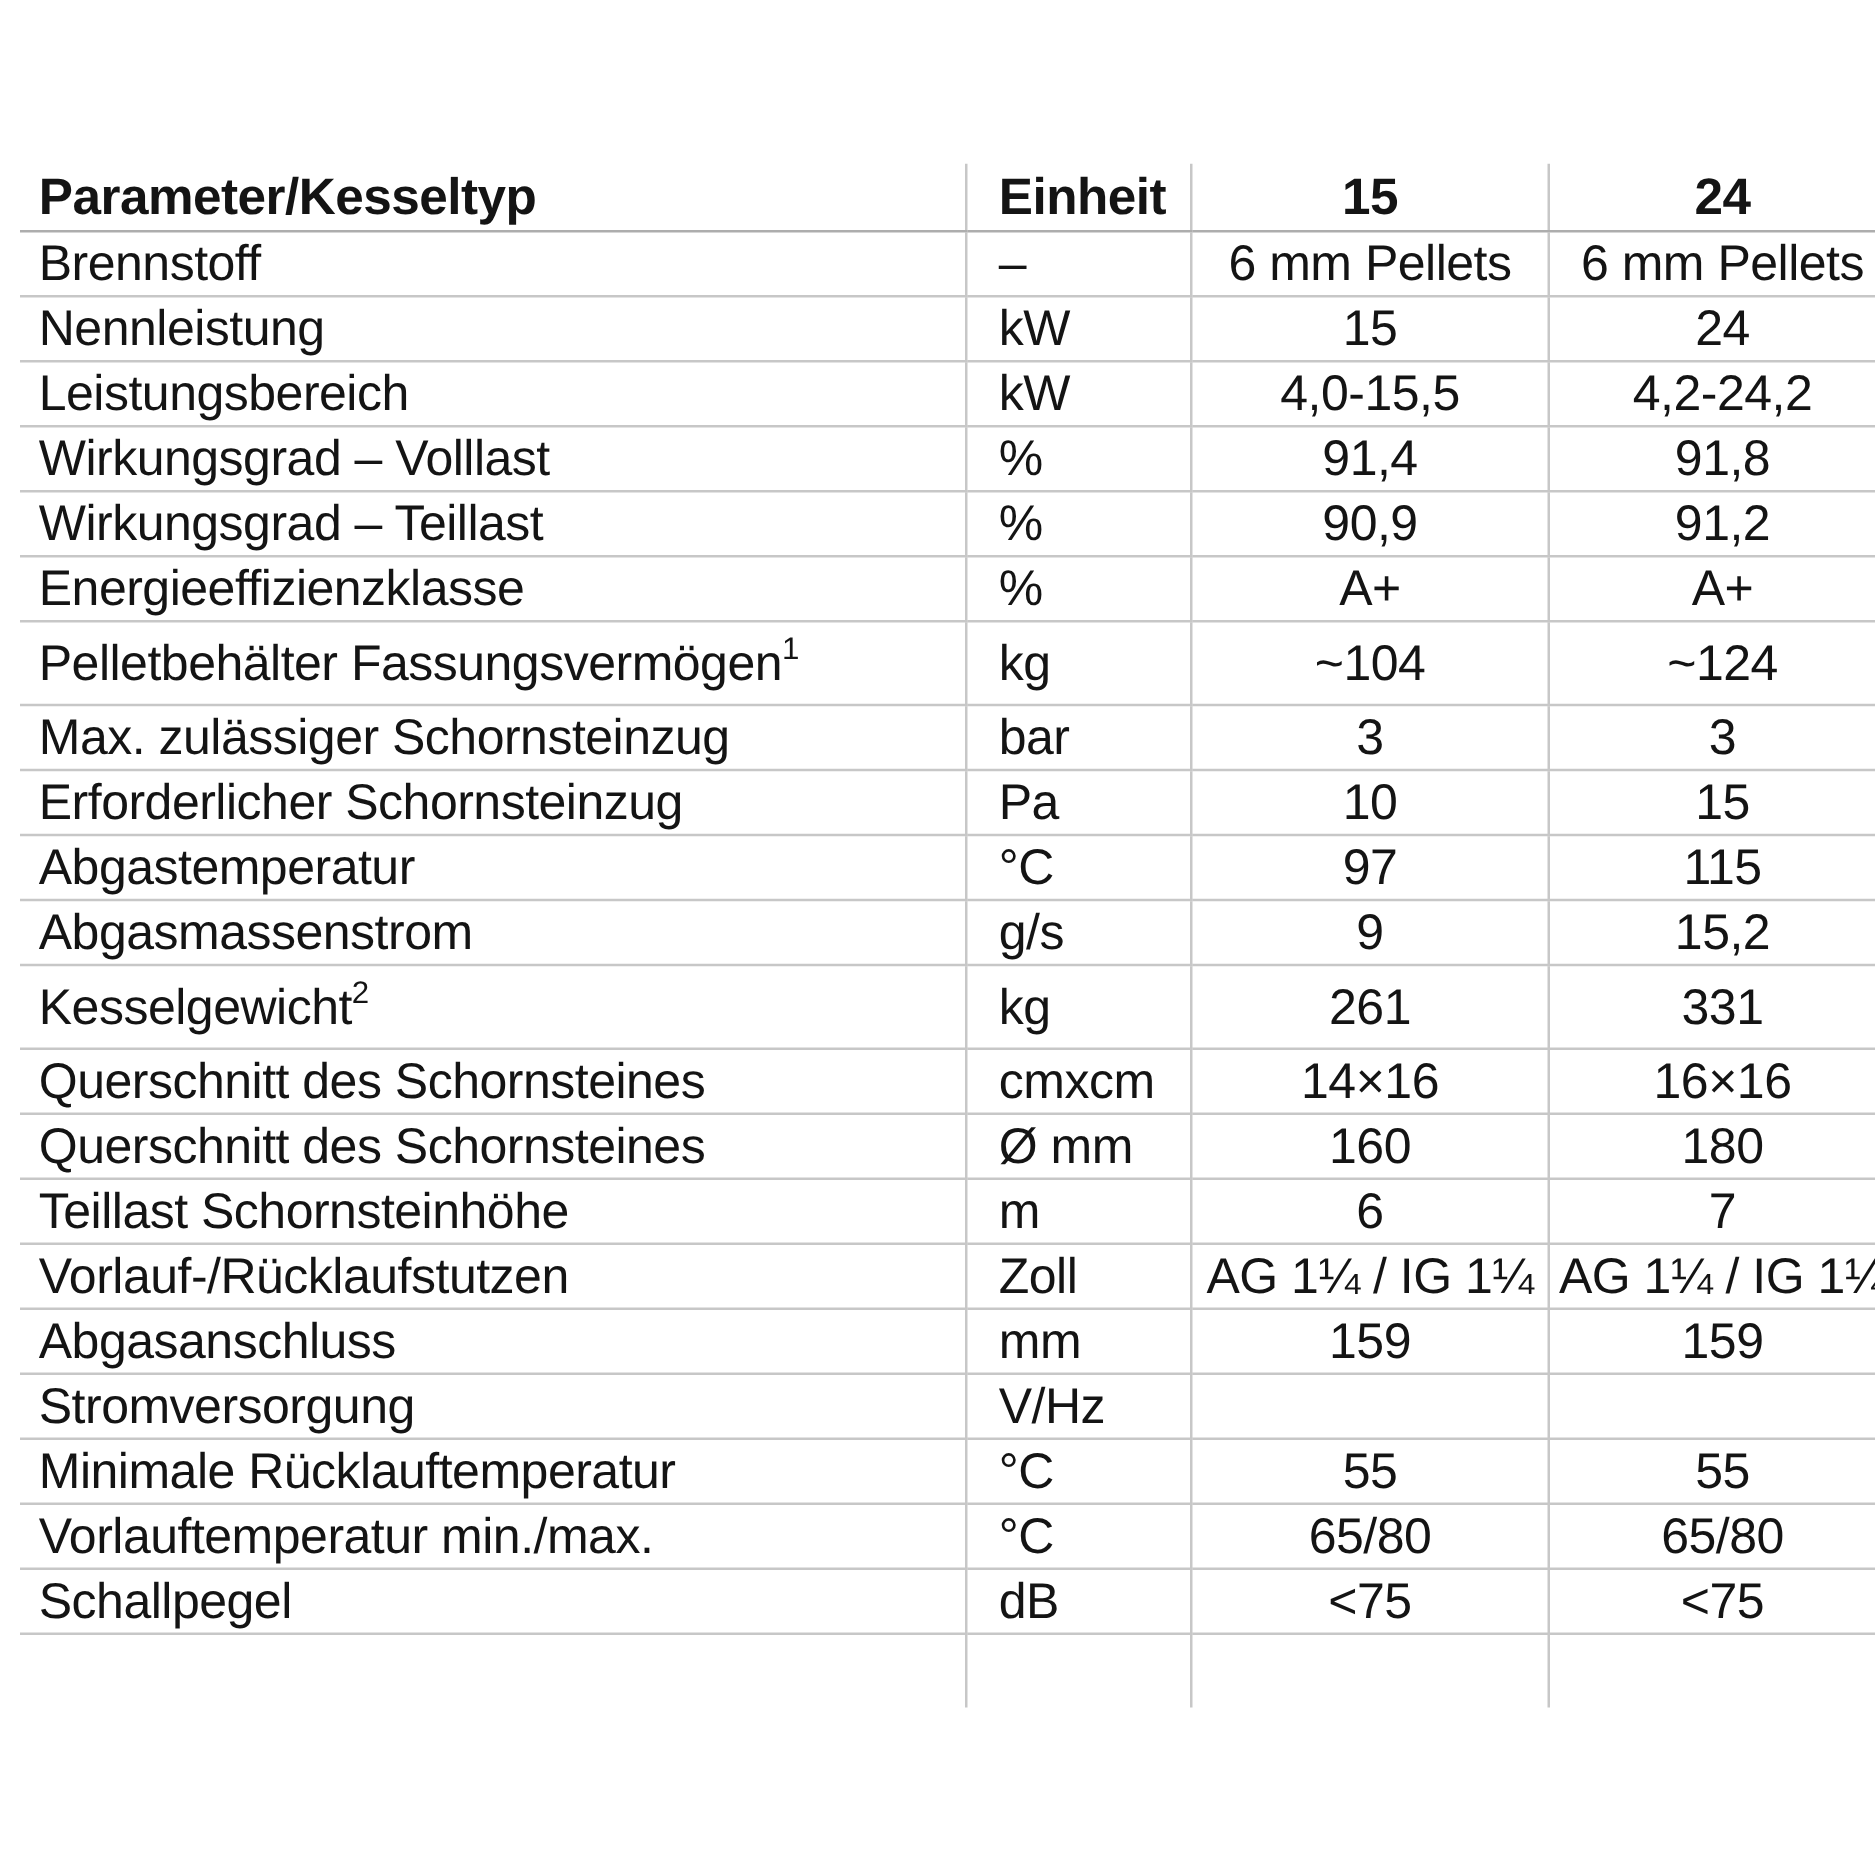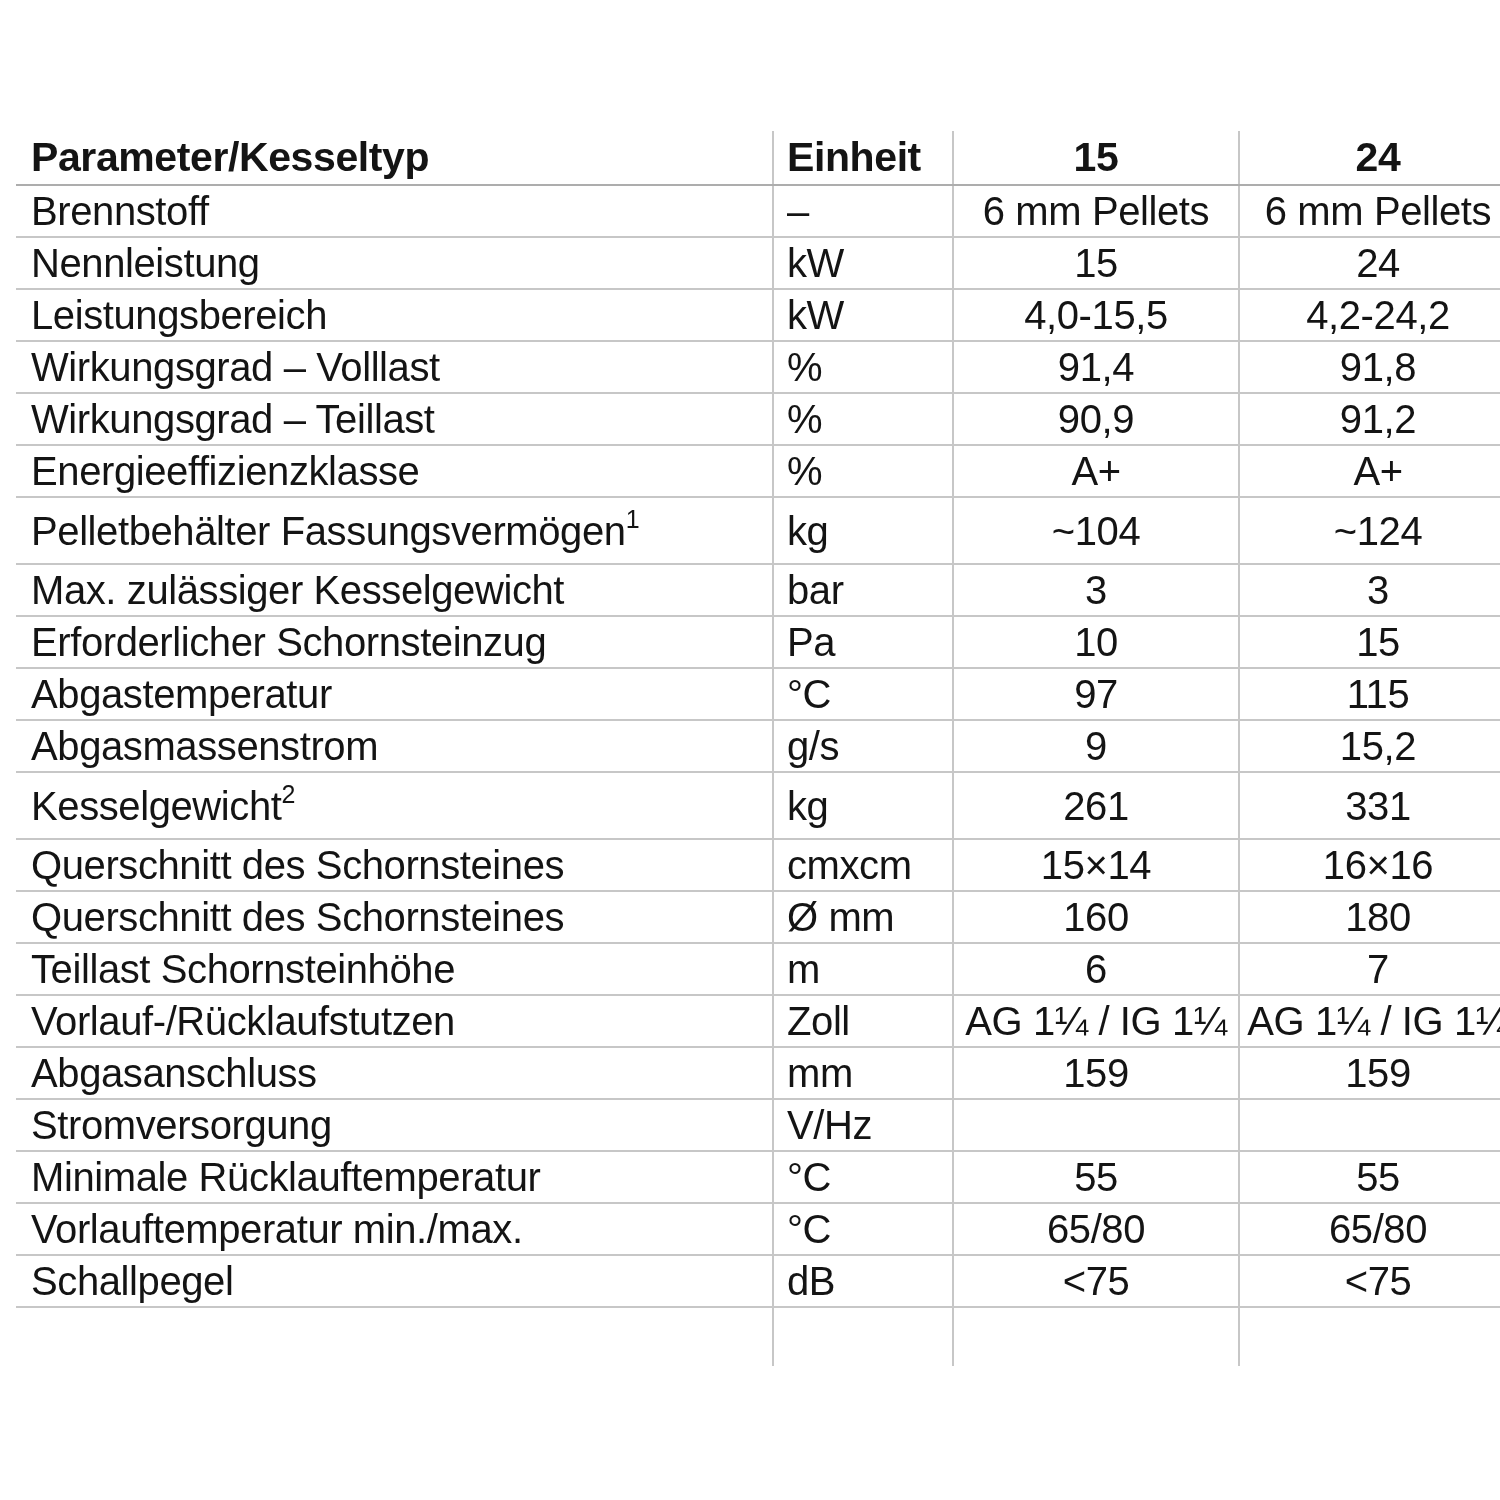--- a/index.html
+++ b/index.html
@@ -39,21 +39,21 @@
     white-space:nowrap;
     overflow:hidden;
   }
   thead th{
     height:53px;
     font-size:41px;
     font-weight:bold;
     border-bottom:2px solid var(--header-line);
   }
   .c-param{text-align:left;padding-left:15px;border-right:2px solid var(--grid);}
-  .c-unit{text-align:left;padding-left:13px;border-right:2px solid var(--grid);}
+  .c-unit{text-align:left;padding-left:25px;border-right:2px solid var(--grid);}
   .c-v15{text-align:center;border-right:2px solid var(--grid);}
   .c-v24{text-align:center;}
   tr.tall td{height:65px;}
   tr.empty-row td{height:58px;border-bottom:none;}
   sup.fnote{
     font-size:25px;
     letter-spacing:0;
     vertical-align:baseline;
     position:relative;
     top:-17px;
@@ -115,21 +115,21 @@
           <td class="c-v15">A+</td>
           <td class="c-v24">A+</td>
         </tr>
         <tr class="tall">
           <td class="c-param"><span>Pelletbehälter Fassungsvermögen</span><sup class="fnote">1</sup></td>
           <td class="c-unit">kg</td>
           <td class="c-v15">~104</td>
           <td class="c-v24">~124</td>
         </tr>
         <tr>
-          <td class="c-param"><span>Max. zulässiger Kesselgewicht</span></td>
+          <td class="c-param"><span>Max. zulässiger Schornsteinzug</span></td>
           <td class="c-unit">bar</td>
           <td class="c-v15">3</td>
           <td class="c-v24">3</td>
         </tr>
         <tr>
           <td class="c-param"><span>Erforderlicher Schornsteinzug</span></td>
           <td class="c-unit">Pa</td>
           <td class="c-v15">10</td>
           <td class="c-v24">15</td>
         </tr>
@@ -147,21 +147,21 @@
         </tr>
         <tr class="tall">
           <td class="c-param"><span>Kesselgewicht</span><sup class="fnote">2</sup></td>
           <td class="c-unit">kg</td>
           <td class="c-v15">261</td>
           <td class="c-v24">331</td>
         </tr>
         <tr>
           <td class="c-param"><span>Querschnitt des Schornsteines</span></td>
           <td class="c-unit">cmxcm</td>
-          <td class="c-v15">15×14</td>
+          <td class="c-v15">14×16</td>
           <td class="c-v24">16×16</td>
         </tr>
         <tr>
           <td class="c-param"><span>Querschnitt des Schornsteines</span></td>
           <td class="c-unit">Ø mm</td>
           <td class="c-v15">160</td>
           <td class="c-v24">180</td>
         </tr>
         <tr>
           <td class="c-param"><span>Teillast Schornsteinhöhe</span></td>

